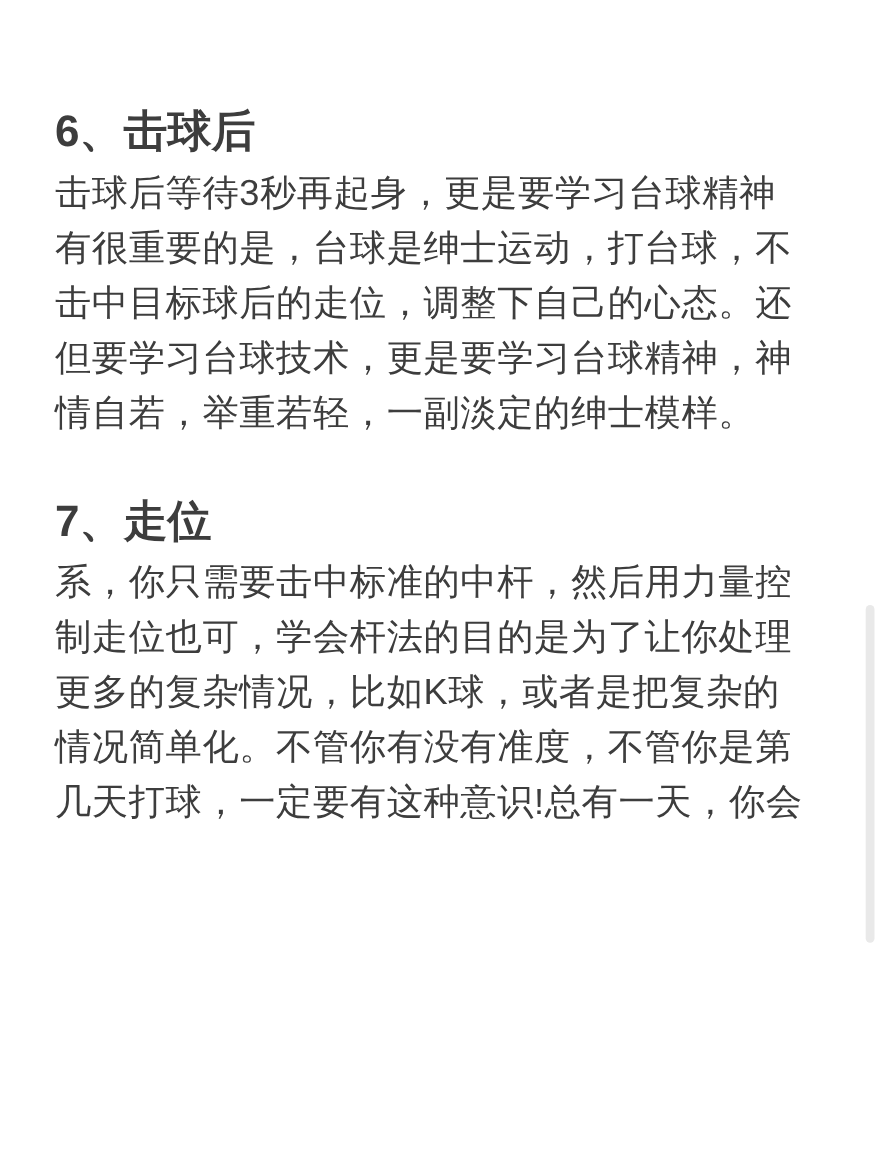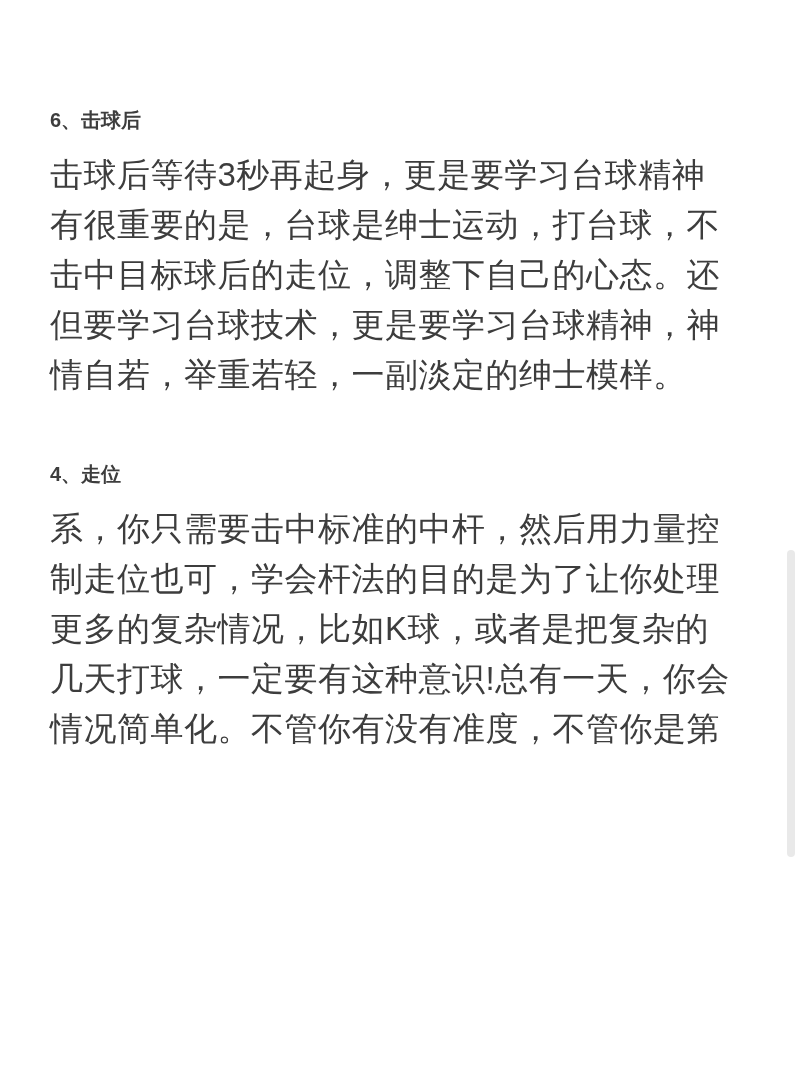--- a/index.html
+++ b/index.html
@@ -13,21 +13,21 @@
     font-family: "Liberation Sans", "DejaVu Sans", sans-serif;
   }
   .content {
     position: absolute;
     top: 98px;
     left: 50px;
     right: 60px;
   }
   .section { margin-bottom: 52px; }
   .section-heading {
-    font-size: 20px;
+    font-size: 40px;
     font-weight: 700;
     line-height: 44px;
     color: #3d3d3d;
     margin-bottom: 8px;
     white-space: nowrap;
   }
   .text-line {
     font-size: 33px;
     font-weight: 400;
     line-height: 50px;
@@ -54,24 +54,24 @@
     <div class="section">
       <div class="section-heading">6、击球后</div>
       <div class="text-line">击球后等待3秒再起身，更是要学习台球精神</div>
       <div class="text-line">有很重要的是，台球是绅士运动，打台球，不</div>
       <div class="text-line">击中目标球后的走位，调整下自己的心态。还</div>
       <div class="text-line">但要学习台球技术，更是要学习台球精神，神</div>
       <div class="text-line">情自若，举重若轻，一副淡定的绅士模样。</div>
     </div>
 
     <div class="section">
-      <div class="section-heading">4、走位</div>
+      <div class="section-heading">7、走位</div>
       <div class="text-line">系，你只需要击中标准的中杆，然后用力量控</div>
       <div class="text-line">制走位也可，学会杆法的目的是为了让你处理</div>
       <div class="text-line">更多的复杂情况，比如K球，或者是把复杂的</div>
+      <div class="text-line">情况简单化。不管你有没有准度，不管你是第</div>
       <div class="text-line">几天打球，一定要有这种意识!总有一天，你会</div>
-      <div class="text-line">情况简单化。不管你有没有准度，不管你是第</div>
     </div>
 
   </div>
 
   <div class="scrollbar-thumb"></div>
 </div>
 
 </body></html>

